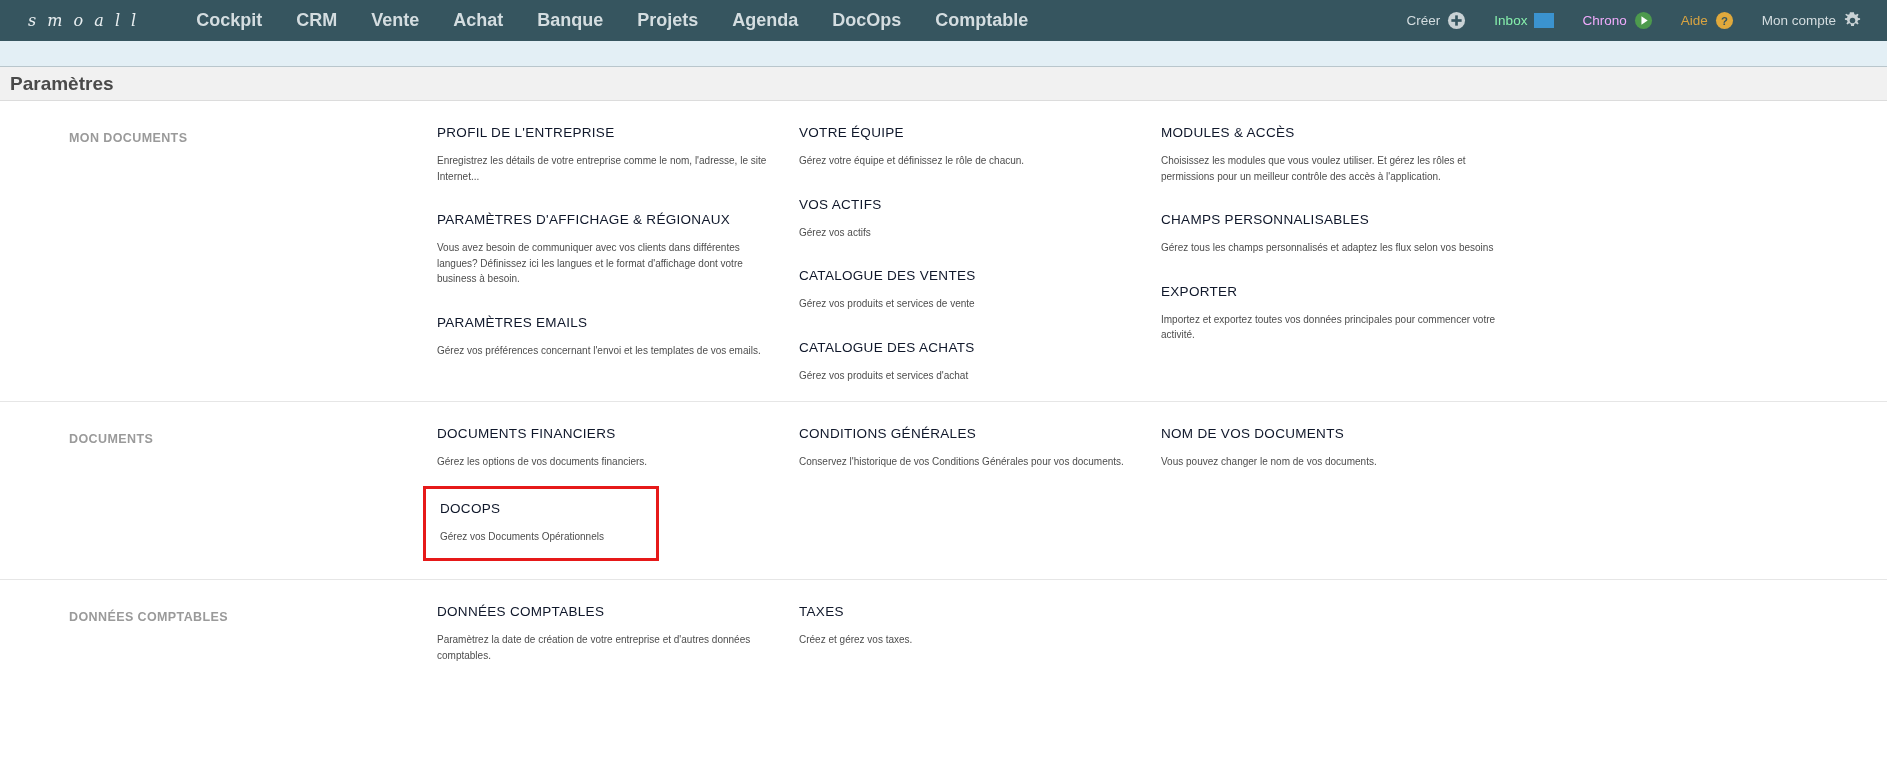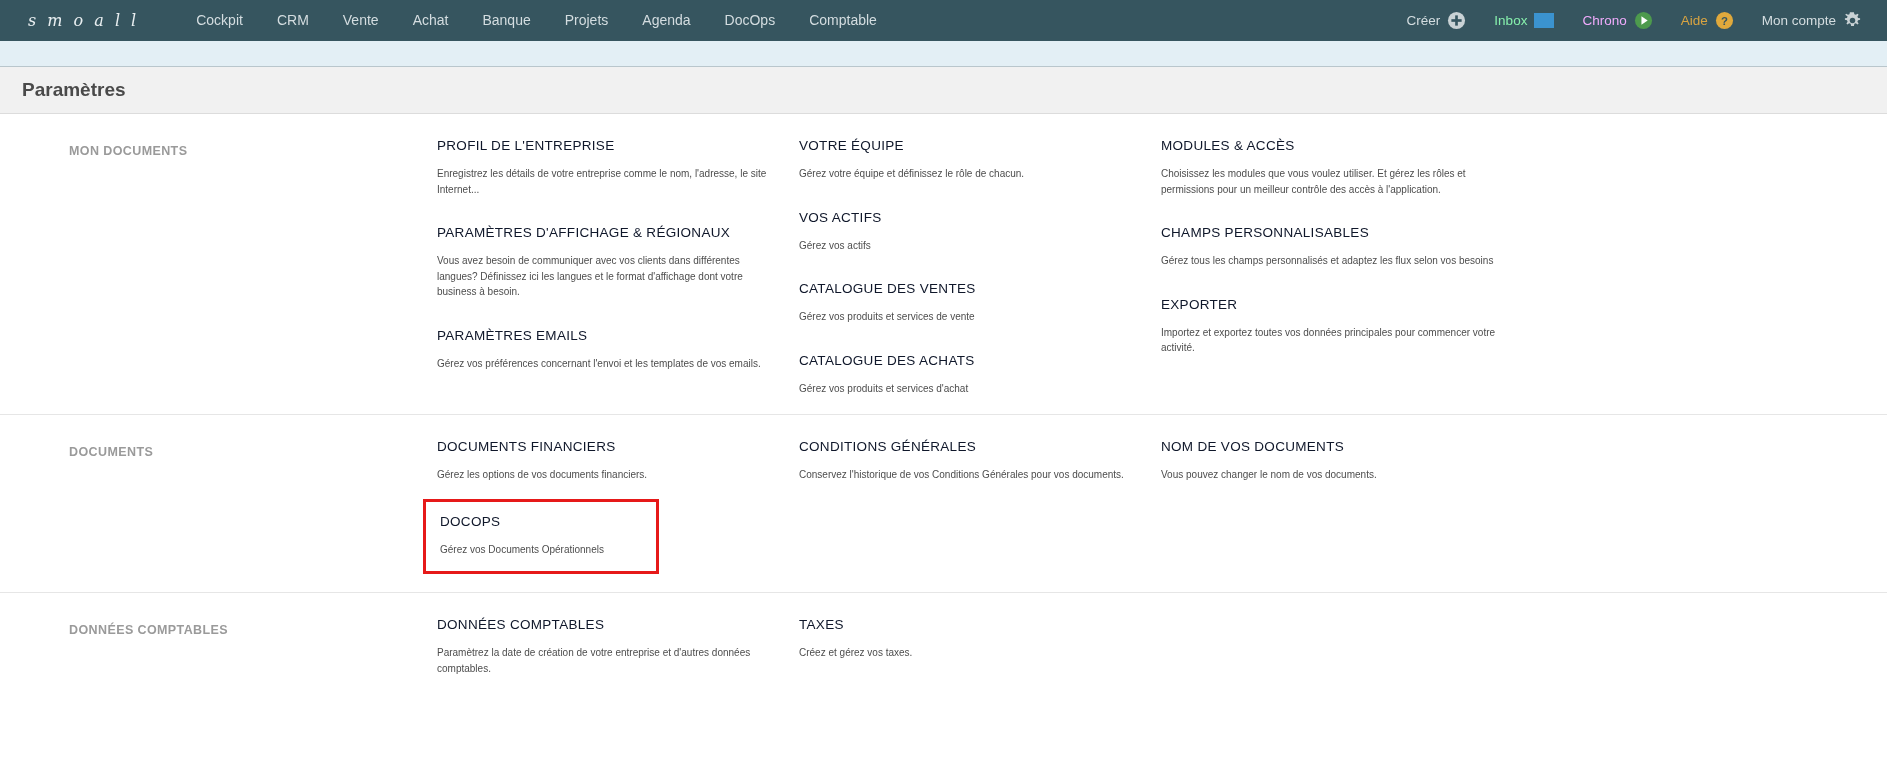--- a/index.html
+++ b/index.html
@@ -27,25 +27,26 @@
     font-size: 16px;
     font-style: italic;
     letter-spacing: 3px;
     margin-right: 40px;
     white-space: nowrap;
     user-select: none;
   }
   .nav-items { display: flex; align-items: center; gap: 0; }
   .nav-item {
     color: #d4dde0;
-    font-size: 14px;
+    font-size: 18px;
     padding: 0 17px;
     line-height: 41px;
     white-space: nowrap;
     cursor: pointer;
+    font-weight: bold;
   }
 
   .nav-right {
     margin-left: auto;
     display: flex;
     align-items: center;
     gap: 6px;
   }
   .nav-action {
     display: flex;
@@ -65,26 +66,26 @@
 
   
   .blue-strip {
     height: 26px;
     background: #e3eff5;
     border-bottom: 1px solid #b9c6cc;
   }
 
   
   .titlebar {
-    height: 47px;
+    height: 34px;
     background: #f1f1f1;
     border-bottom: 1px solid #dcdcdc;
     display: flex;
     align-items: center;
-    padding-left: 22px;
+    padding-left: 10px;
   }
   .titlebar h1 {
     font-size: 19px;
     font-weight: bold;
     color: #4a4a4a;
   }
 
   
   .content { background: #ffffff; padding: 0 0 0 0; }
 

